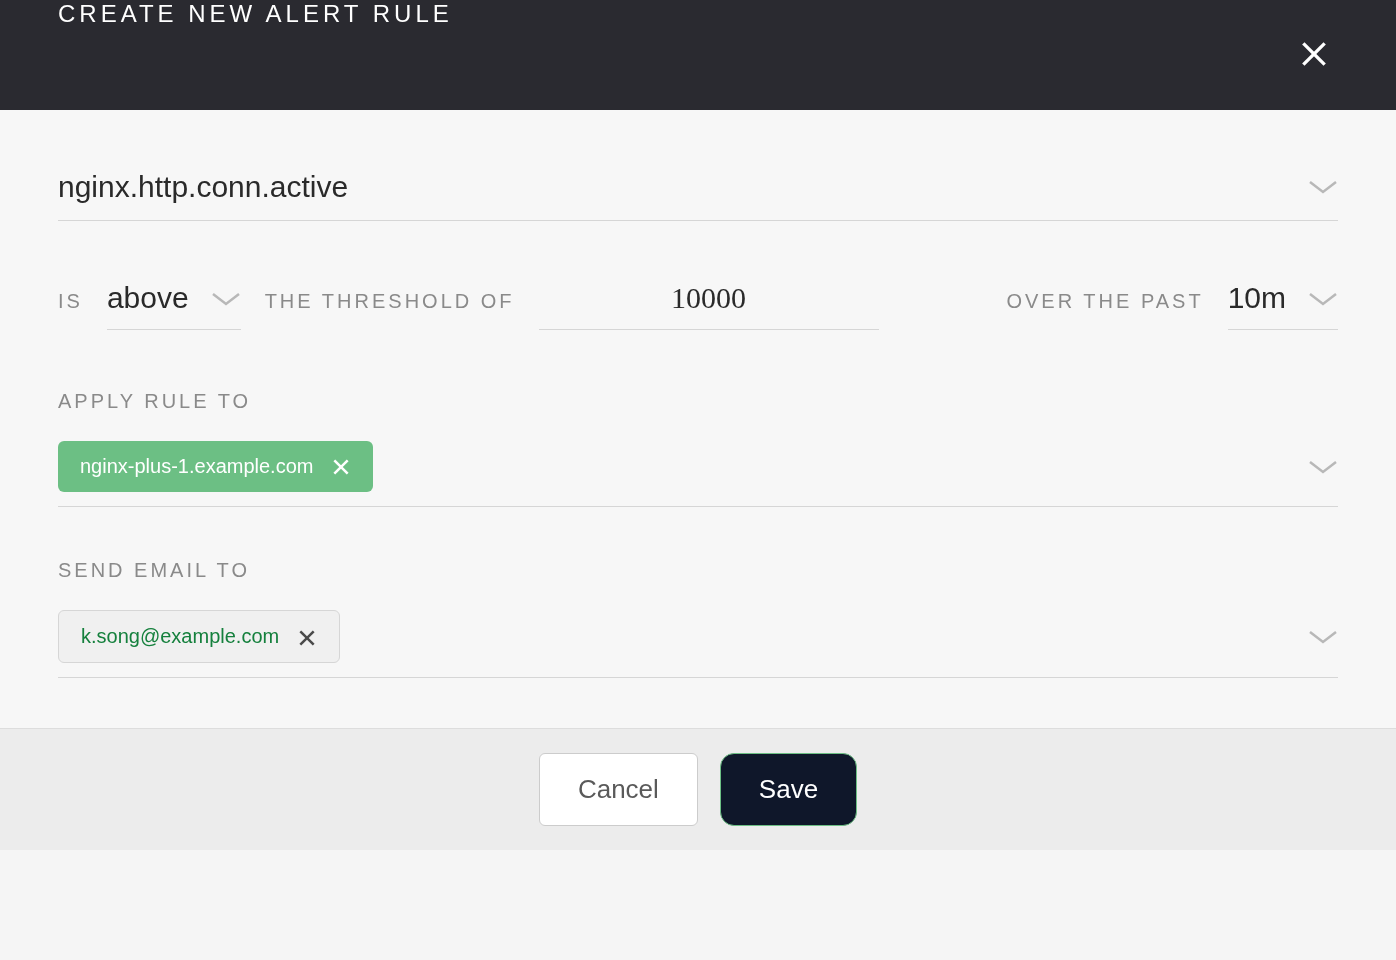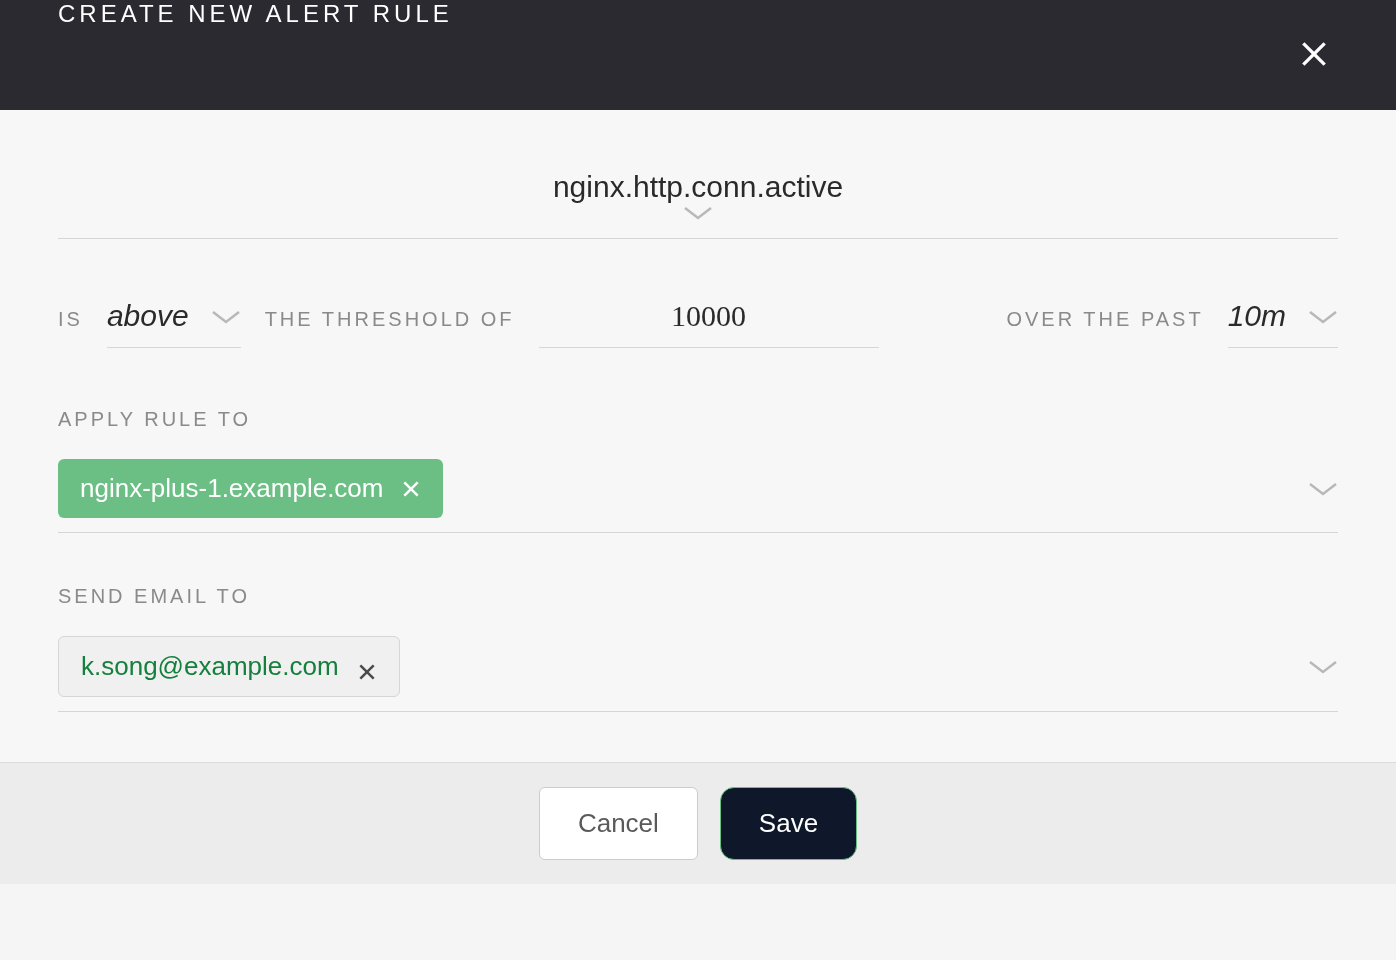--- a/index.html
+++ b/index.html
@@ -55,21 +55,20 @@
     margin-bottom: 28px;
     text-transform: uppercase;
   }
   .field-row {
     border-bottom: 1px solid #d6d6d6;
     display: flex;
     align-items: center;
     justify-content: space-between;
     padding-bottom: 16px;
     margin-bottom: 60px;
-    flex-direction: column;
   }
   .field-value {
     font-size: 30px;
     color: #2a2a2a;
     font-weight: 400;
   }
   .chevron {
     width: 30px;
     height: 18px;
     stroke: #b8b8b8;
@@ -91,41 +90,40 @@
   .inline-select {
     display: flex;
     align-items: baseline;
     gap: 22px;
     border-bottom: 1px solid #d6d6d6;
     padding-bottom: 14px;
   }
   .inline-select .sel-text {
     font-size: 30px;
     color: #2a2a2a;
-    font-style: italic;
   }
   .threshold-input {
     border: none;
     border-bottom: 1px solid #d6d6d6;
     background: transparent;
     font-size: 30px;
     color: #2a2a2a;
     text-align: center;
     width: 340px;
     padding-bottom: 14px;
     outline: none;
     font-family: Liberation Serif, serif;
   }
   .tag {
     display: inline-flex;
     align-items: center;
     gap: 18px;
     background: #6cbf84;
     color: #fff;
-    font-size: 26px;
+    font-size: 20px;
     padding: 14px 22px;
     border-radius: 6px;
   }
   .tag-light {
     background: #f0f0f0;
     color: #15803d;
     border: 1px solid #d6d6d6;
     align-items: flex-end;
   }
   .tag-remove {

